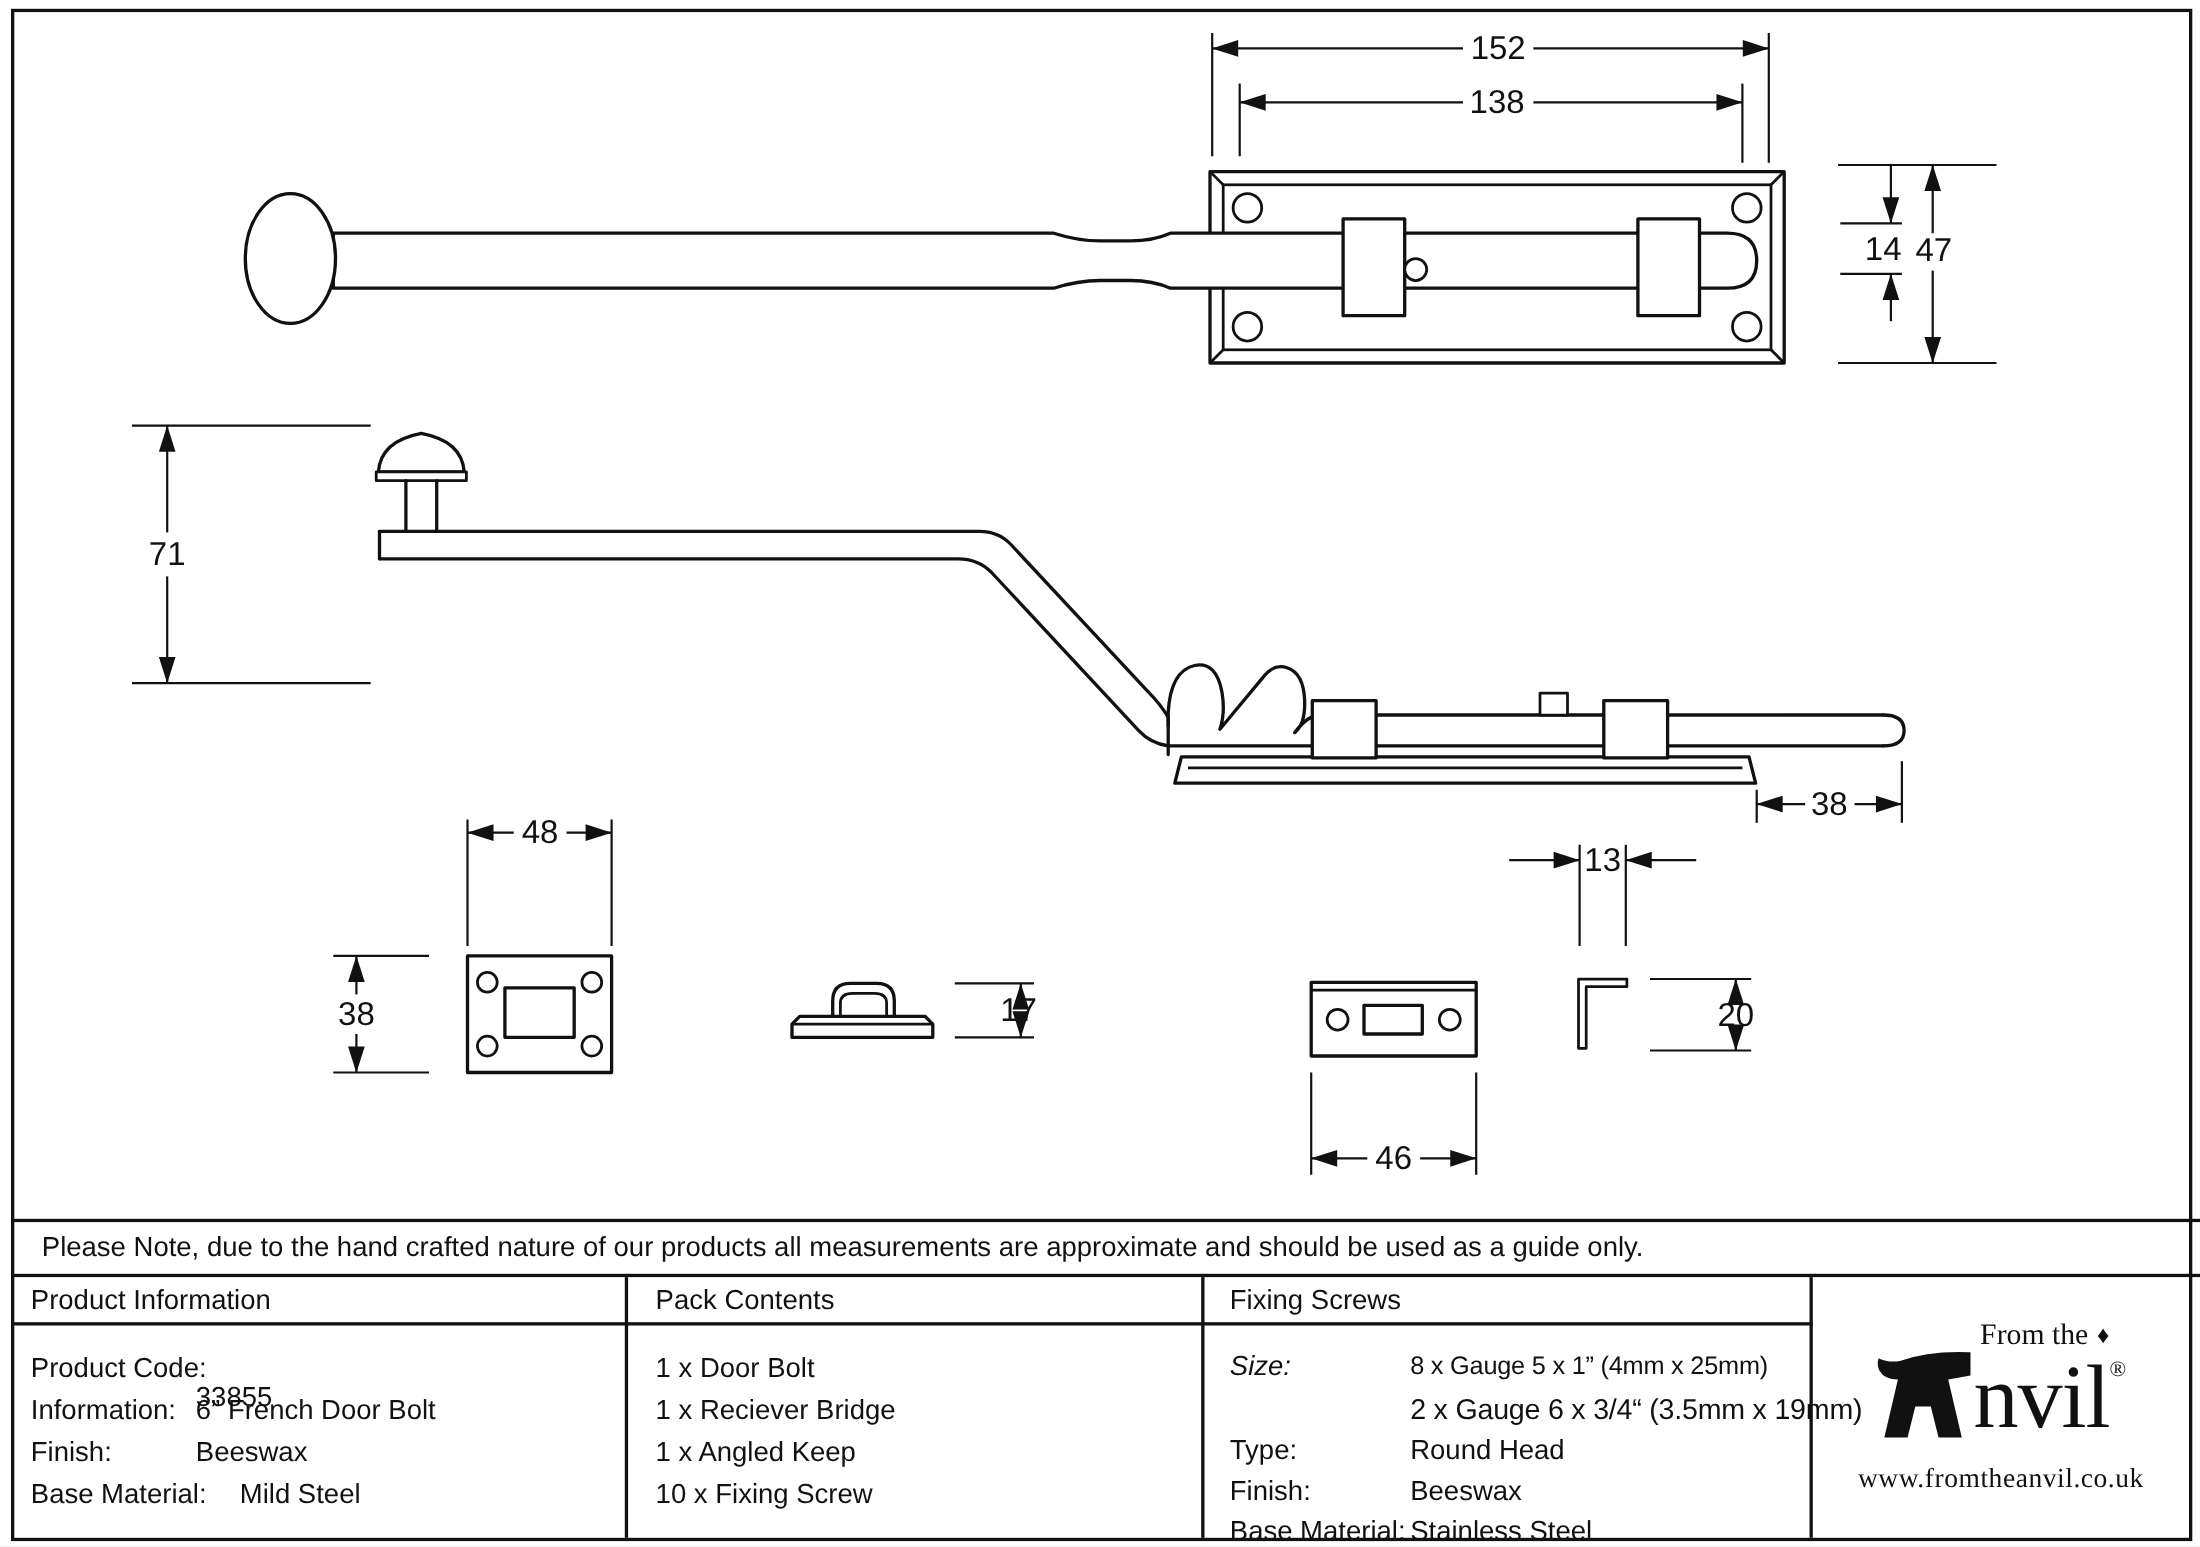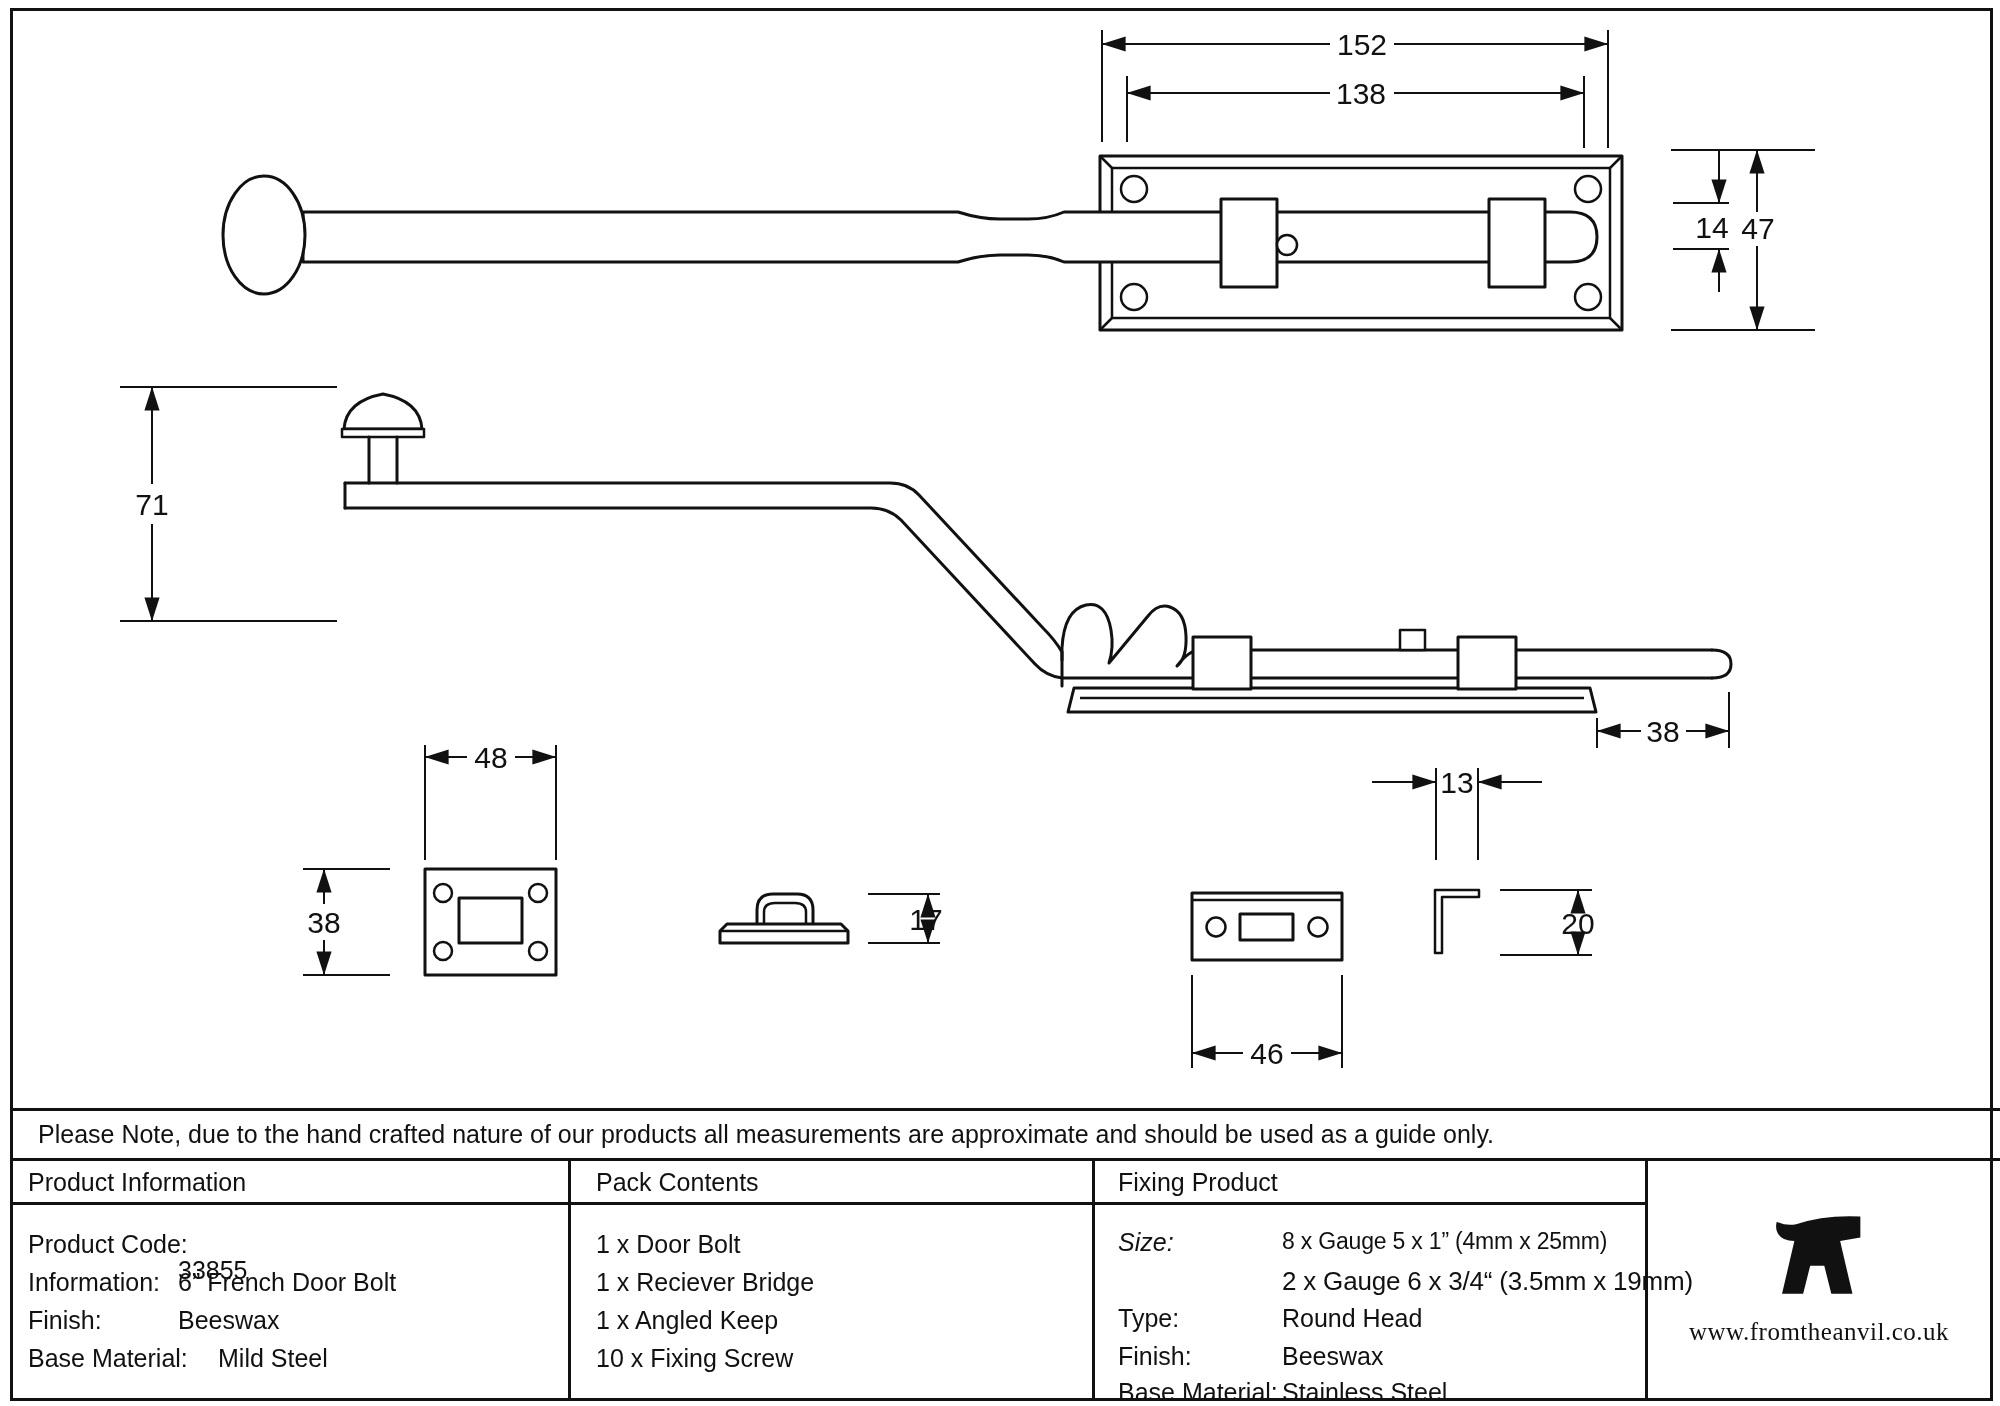--- a/index.html
+++ b/index.html
@@ -199,21 +199,21 @@
 
   <div class="note-row">Please Note, due to the hand crafted nature of our products all measurements are approximate and should be used as a guide only.</div>
 
   <div class="vdiv" style="left:568px;"></div>
   <div class="vdiv" style="left:1092px;"></div>
   <div class="vdiv" style="left:1645px;"></div>
   <div class="hdr-line"></div>
 
   <div class="cell-text hdr" style="left:28px;top:1168px;">Product Information</div>
   <div class="cell-text hdr" style="left:596px;top:1168px;">Pack Contents</div>
-  <div class="cell-text hdr" style="left:1118px;top:1168px;">Fixing Product</div>
+  <div class="cell-text hdr" style="left:1118px;top:1168px;">Fixing Screws</div>
 
   <div class="cell-text" style="left:28px;top:1230px;">Product Code:</div>
   <div class="cell-text" style="left:178px;top:1230px;margin-top:26px;">33855</div>
   <div class="cell-text" style="left:28px;top:1268px;">Information:</div>
   <div class="cell-text" style="left:178px;top:1268px;">6” French Door Bolt</div>
   <div class="cell-text" style="left:28px;top:1306px;">Finish:</div>
   <div class="cell-text" style="left:178px;top:1306px;">Beeswax</div>
   <div class="cell-text" style="left:28px;top:1344px;">Base Material:</div>
   <div class="cell-text" style="left:178px;top:1344px;padding-left:40px;">Mild Steel</div>
 
@@ -231,18 +231,25 @@
   <div class="cell-text" style="left:1282px;top:1342px;">Beeswax</div>
   <div class="cell-text" style="left:1118px;top:1378px;">Base Material:</div>
   <div class="cell-text" style="left:1282px;top:1378px;">Stainless Steel</div>
 
   <div class="logo-box">
     <div class="logo-row">
       <svg width="88" height="84" viewBox="0 0 100 94">
         <path fill="#111" d="M97,2 L97,26 L74,30 L88,90 L64,90 L56,58 L40,58 L32,90 L8,90 L22,30
                              Q8,30 3,21 Q0,15 2,8 Q12,13 24,11 Q55,0 97,2 Z"></path>
       </svg>
+      <div class="logo-right">
+        <div class="logo-fromthe">
+          <span>From the</span>
+          <span class="logo-diamond">♦</span>
+        </div>
+        <div class="logo-nvil"><span>nvil</span><span class="logo-reg">®</span></div>
+      </div>
     </div>
     <div class="logo-url">www.fromtheanvil.co.uk</div>
   </div>
 
   <div class="page-border"></div>
 </div>
 
 </body></html>

